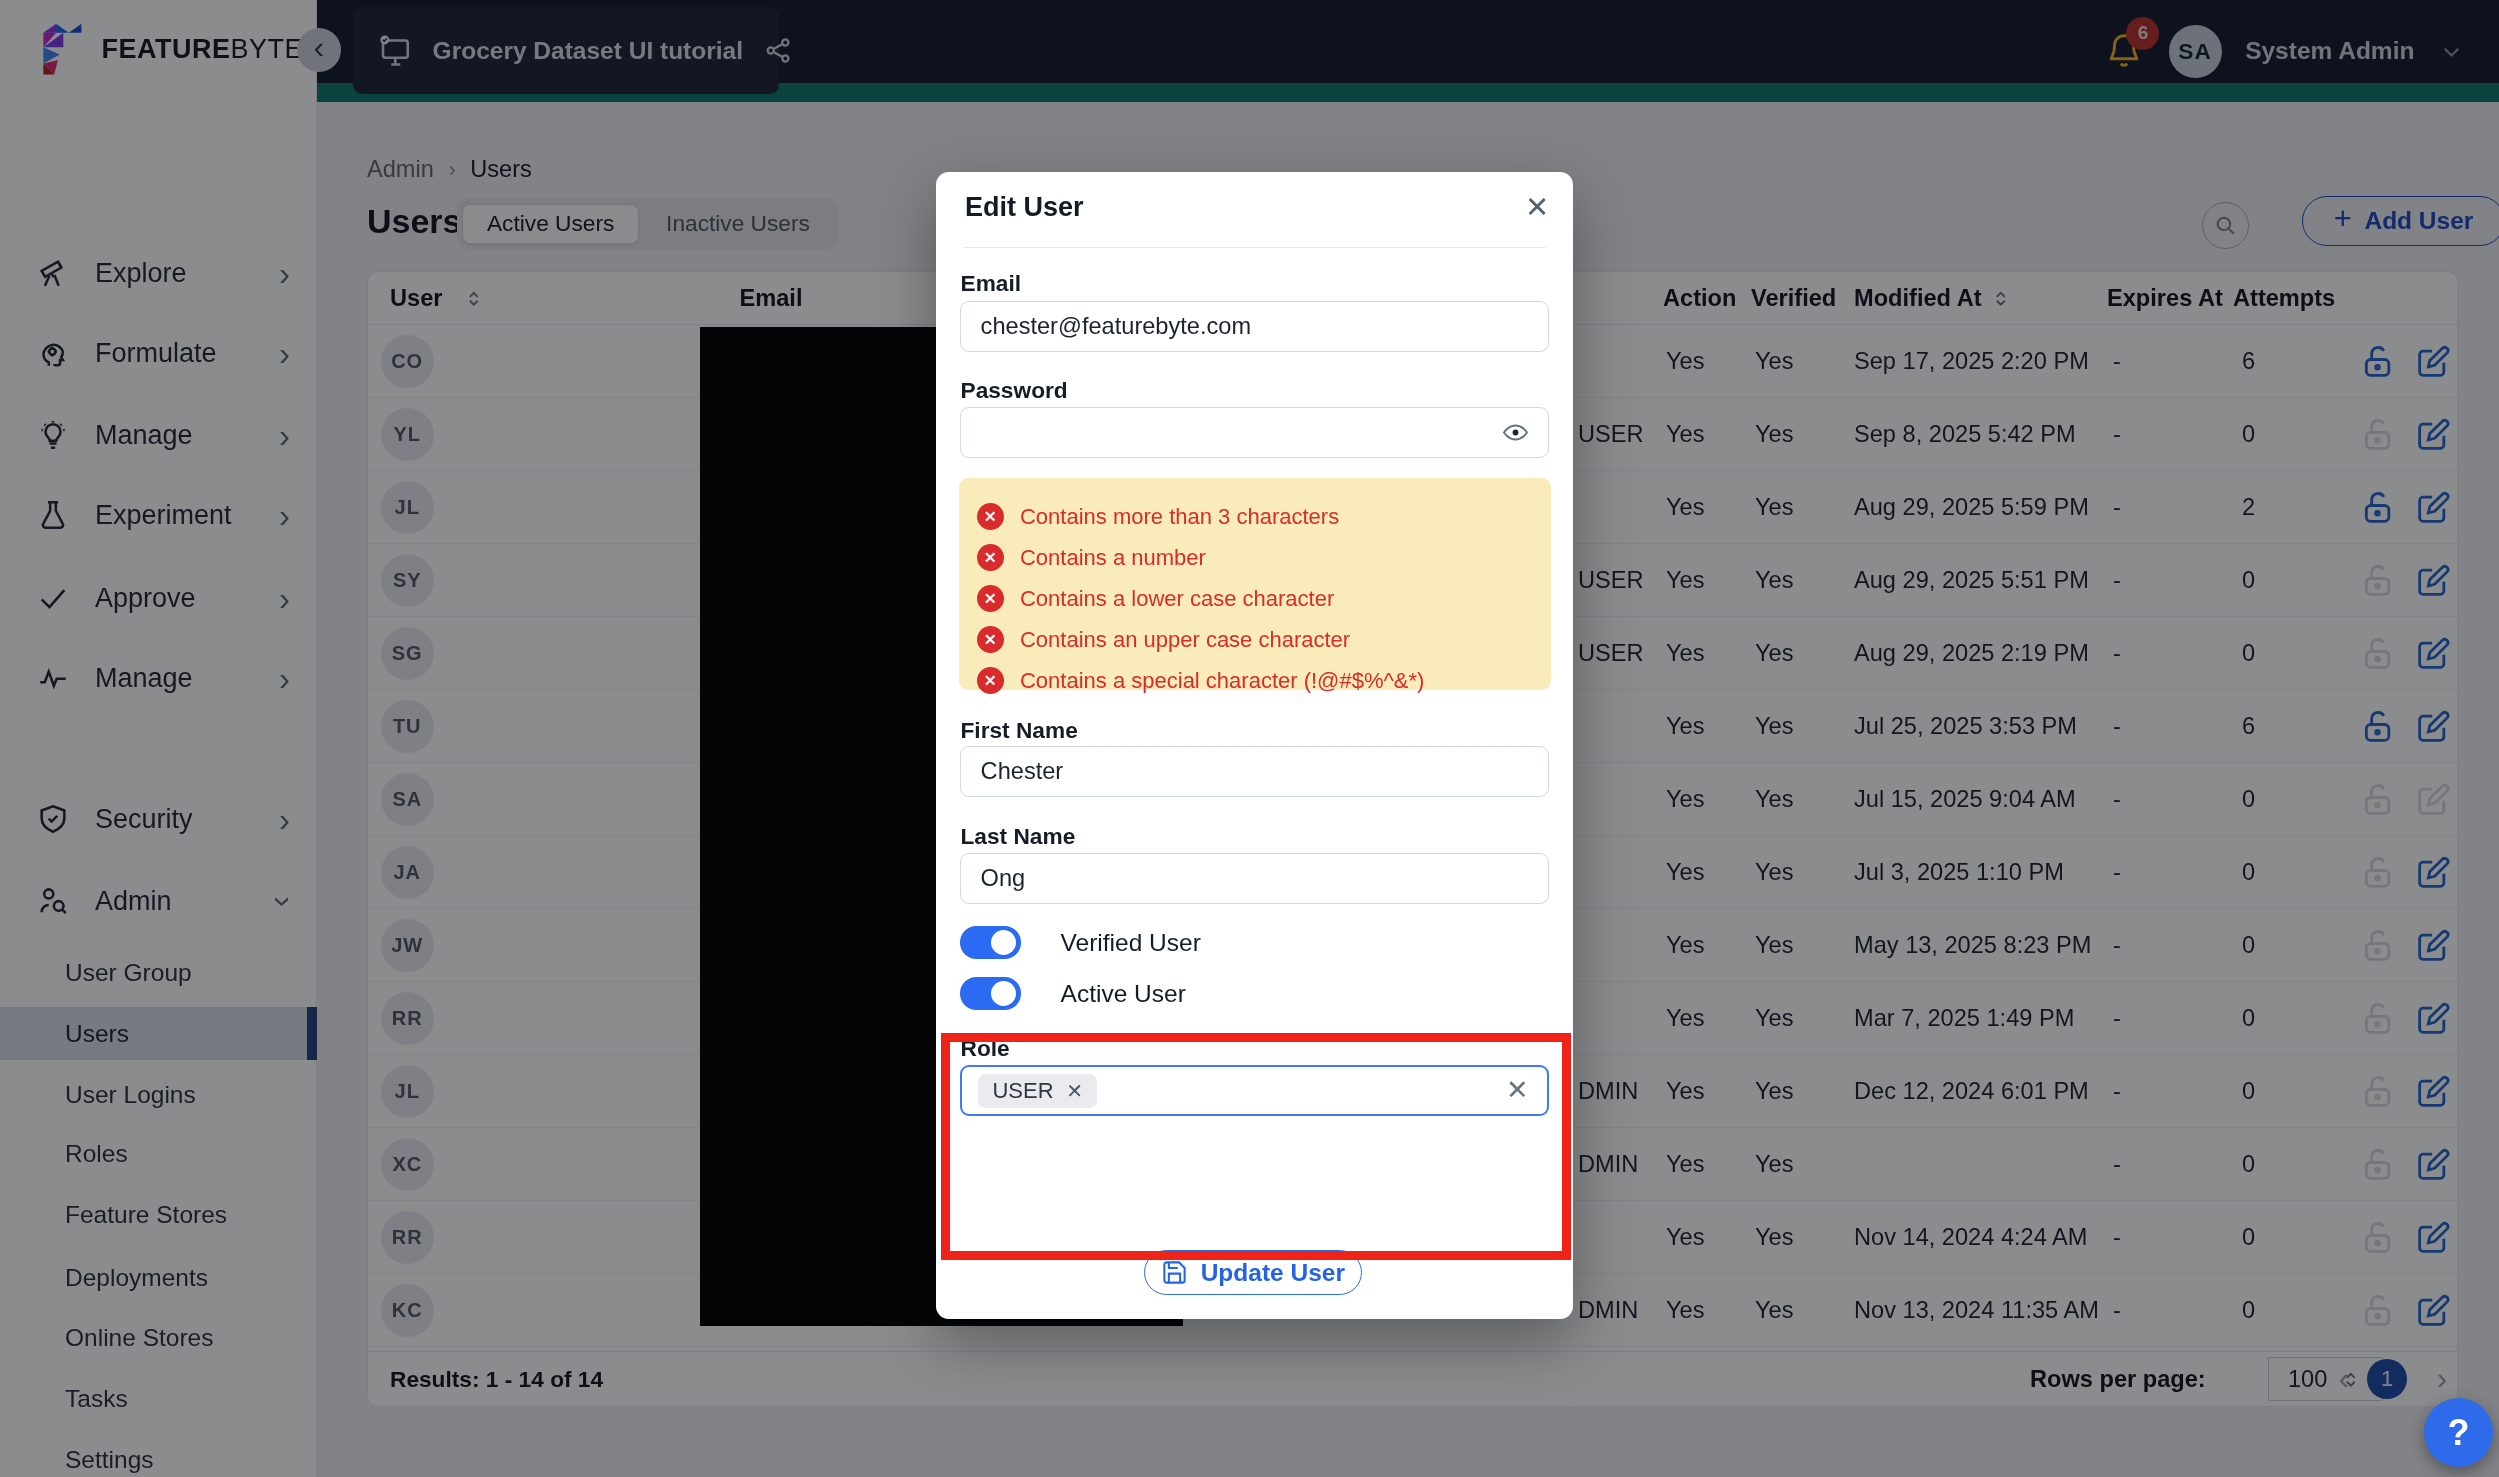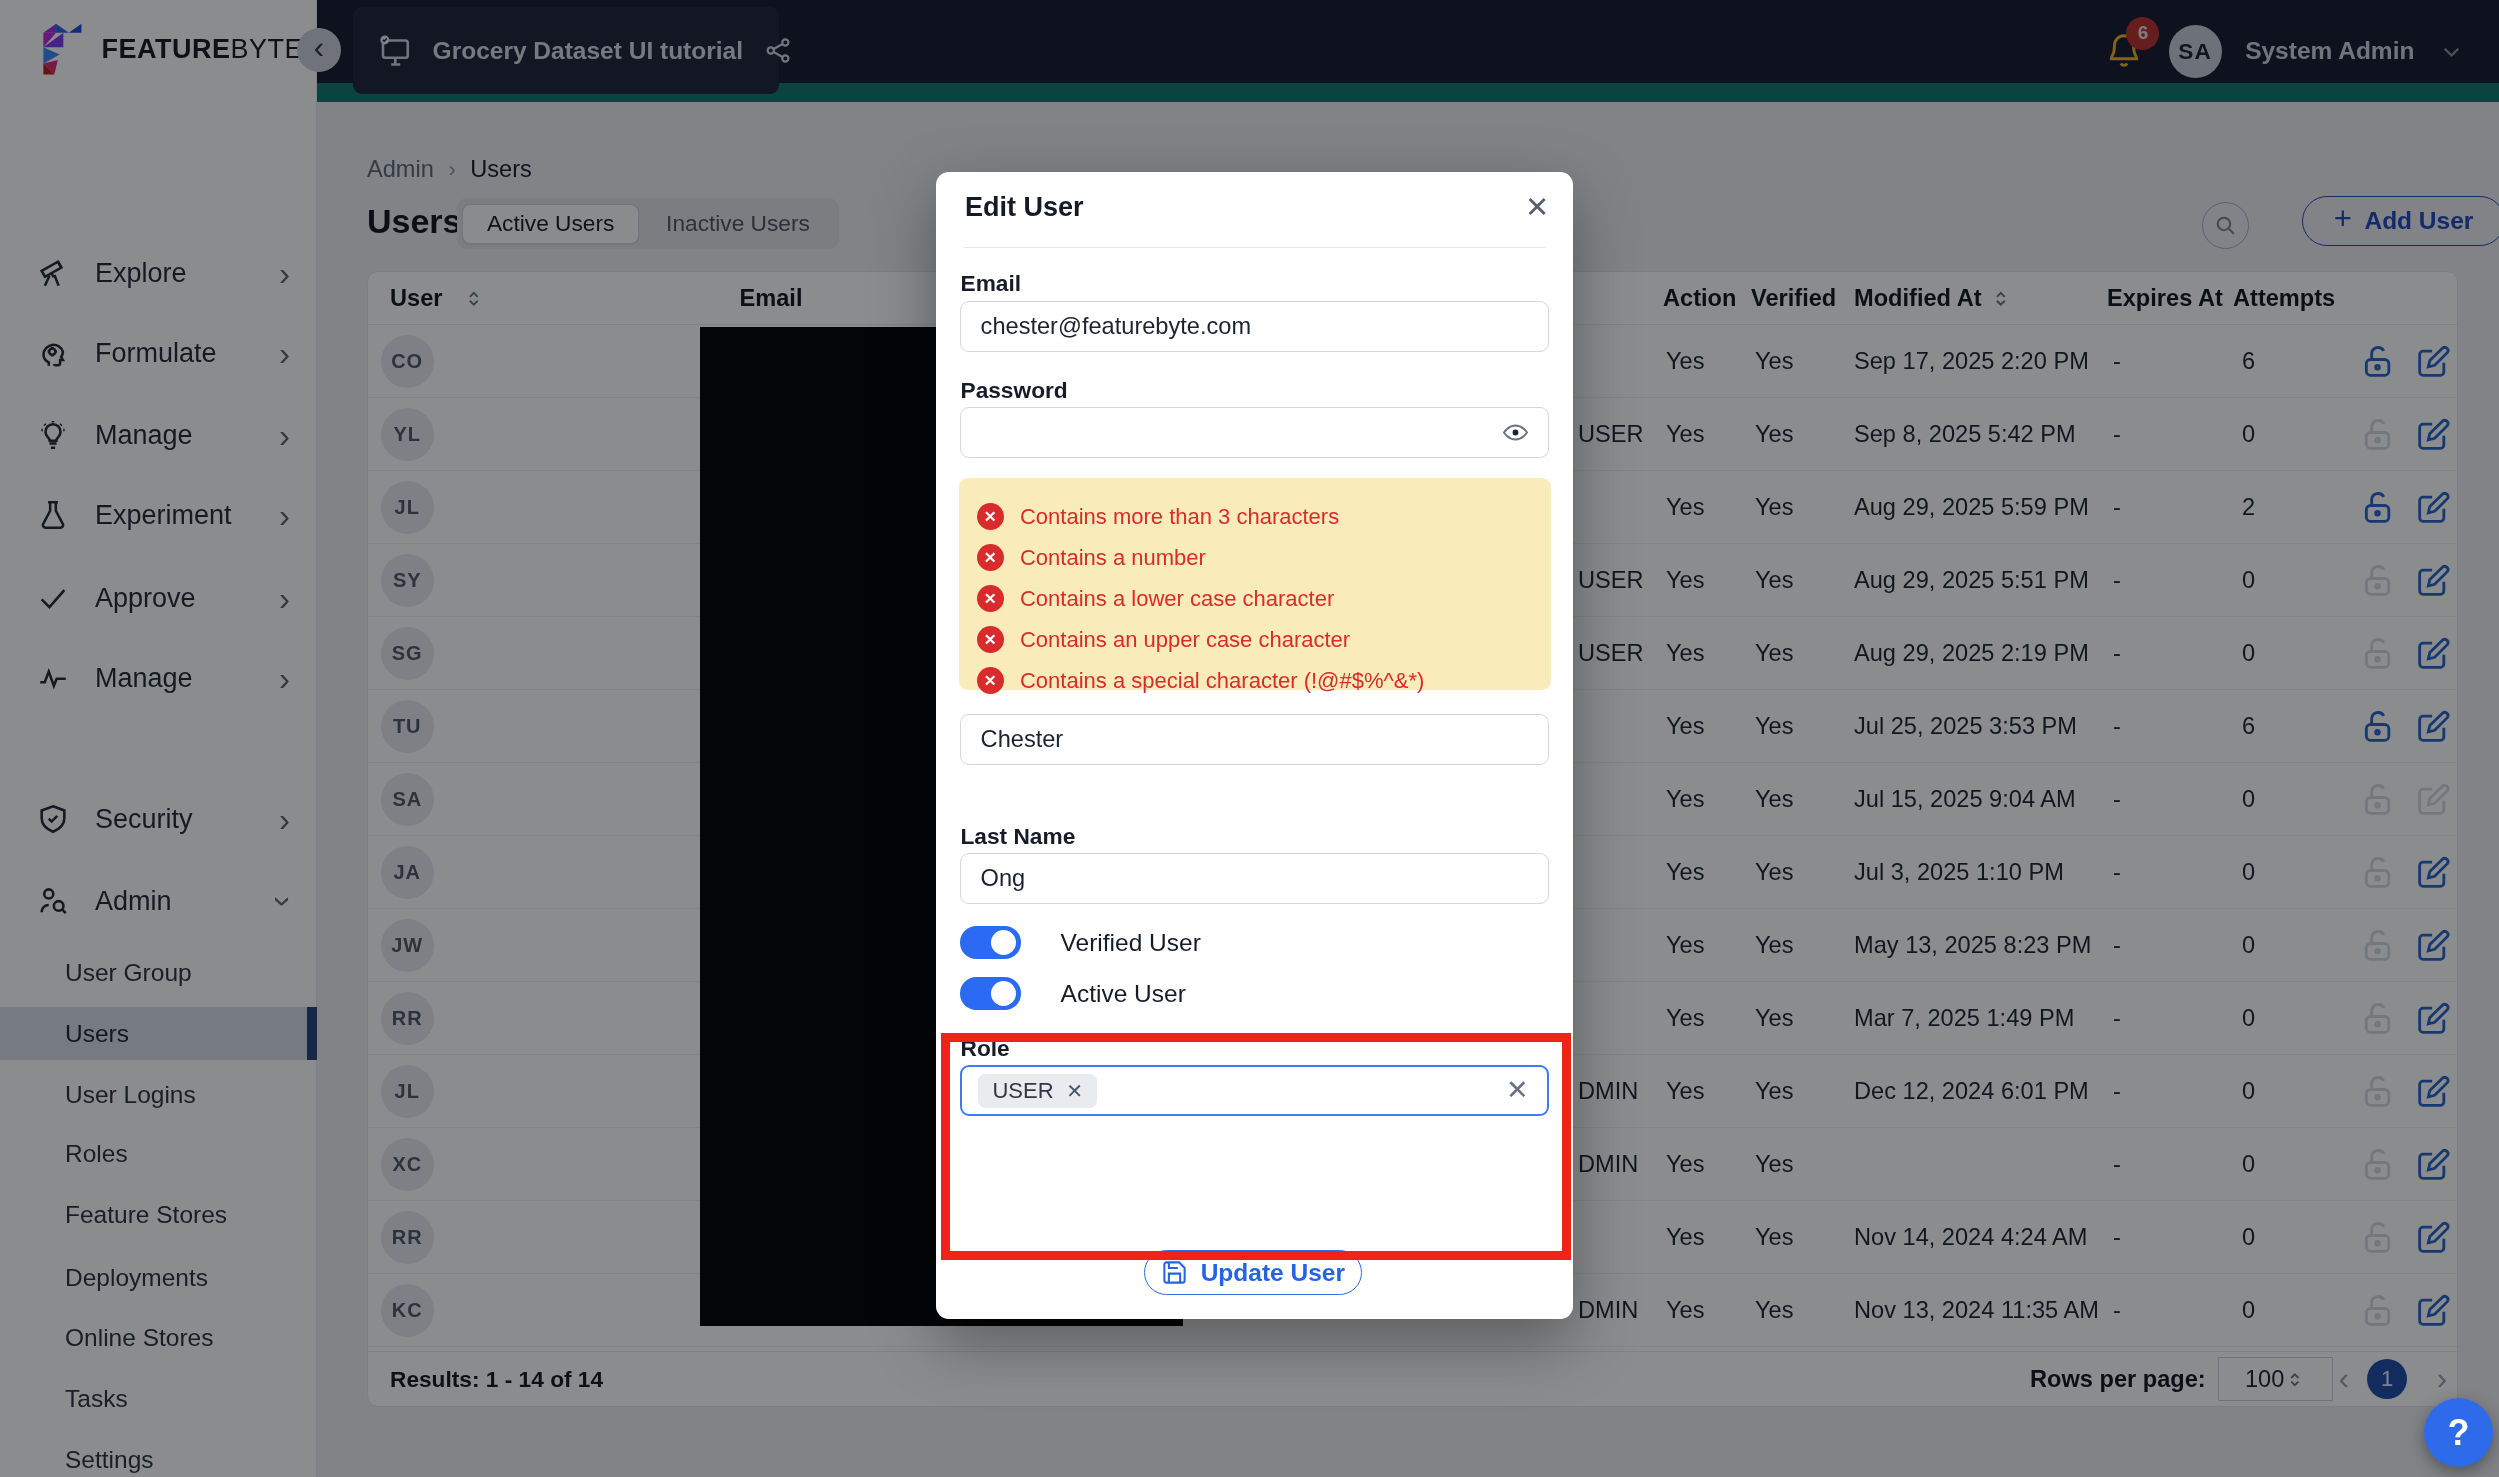--- a/index.html
+++ b/index.html
@@ -77,22 +77,22 @@
   .c-attempts{left:1847px;width:67px;justify-content:center;}
   .ic{position:absolute;top:17px;width:40px;height:40px;}
   .ic svg{width:40px;height:40px;fill:none;stroke:currentColor;stroke-width:1.7;}
   .ic-lock{left:1990px;}
   .ic-edit{left:2045px;}
   .ic.on{color:#2563c9;}
   .ic.off{color:#d3d7dd;}
   .tfoot{position:absolute;left:0;bottom:0;width:100%;height:55px;border-top:1.8px solid #e8eaee;}
   .results{position:absolute;left:22px;top:0;height:55px;display:flex;align-items:center;font-size:22.7px;font-weight:700;color:#12161d;}
   .rpp-label{position:absolute;left:1662px;top:0;height:55px;display:flex;align-items:center;font-size:23.6px;font-weight:700;color:#10151d;}
-  .rpp-select{position:absolute;left:1850px;top:5.4px;width:115px;height:44px;border:1.8px solid #c8ccd3;border-radius:1px;
-       display:flex;align-items:center;justify-content:space-between;padding:0 26px;font-size:23.6px;color:#1b222e;background:#fff;}
+  .rpp-select{position:absolute;left:1900px;top:5.4px;width:115px;height:44px;border:1.8px solid #c8ccd3;border-radius:1px;
+       display:flex;align-items:center;justify-content:space-between;padding:0 19px;font-size:23.6px;color:#1b222e;background:#fff;}
   .pager-prev,.pager-next{position:absolute;top:7.3px;width:40px;height:40px;display:flex;align-items:center;justify-content:center;
        color:#9aa1ab;font-size:31px;}
   .pager-prev{left:1956px;}
   .pager-next{left:2054px;}
   .pager-page{position:absolute;left:1999px;top:7.3px;width:40px;height:40px;border-radius:50%;background:#1c4ba8;color:#e8edf5;
        font-size:22px;display:flex;align-items:center;justify-content:center;}
   .blackbox{position:absolute;left:433px;top:327px;width:483px;height:999px;background:#000;z-index:5;}
 
   
   .overlay{position:absolute;left:0;top:0;width:2500px;height:1477px;background:rgba(8,10,14,0.47);z-index:10;}
@@ -702,21 +702,21 @@
         <span class="warn-ic">✕</span>
         <span class="warn-text">Contains an upper case character</span>
       </div>
       <div class="warn-item">
         <span class="warn-ic">✕</span>
         <span class="warn-text">Contains a special character (!@#$%^&amp;*)</span>
       </div>
     </div>
 
     <div class="flabel" style="top:545px">First Name</div>
-    <div class="finput" style="top:542px">
+    <div class="finput" style="top:574px">
       <span>Chester</span>
     </div>
 
     <div class="flabel" style="top:651px">Last Name</div>
     <div class="finput" style="top:681px">
       <span>Ong</span>
     </div>
 
     <div class="toggle-row" style="top:754px">
       <div class="toggle"></div>

